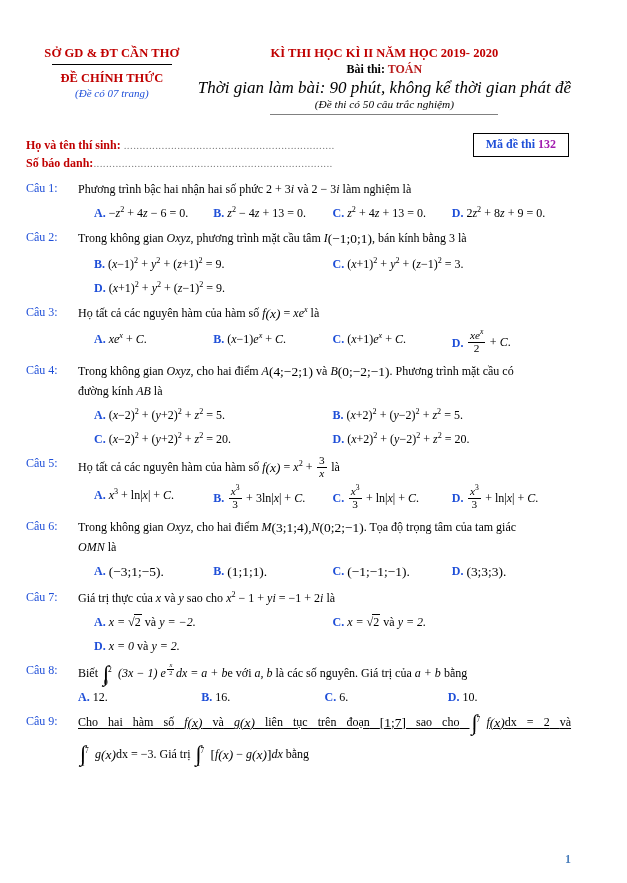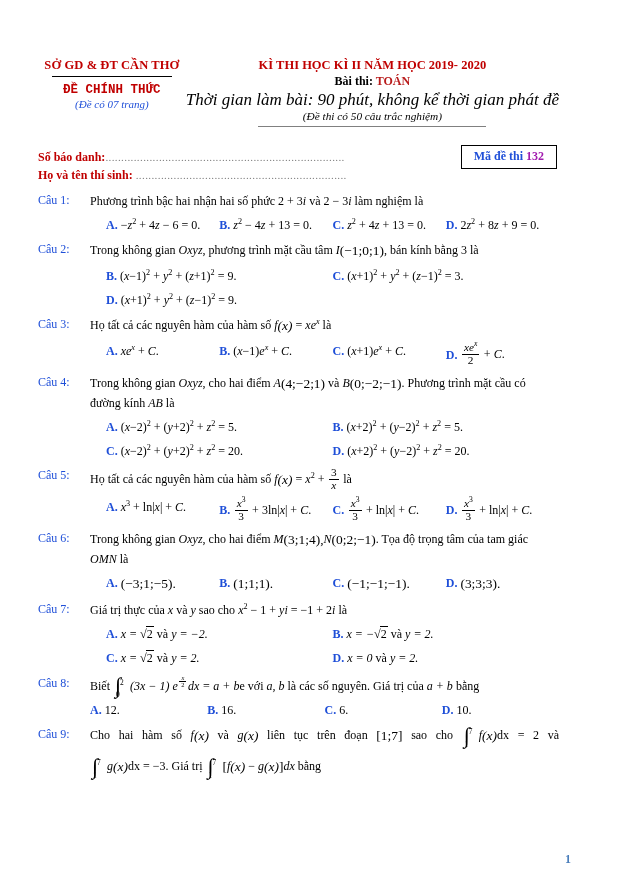--- a/index.html
+++ b/index.html
@@ -8,21 +8,21 @@
     width:627px;height:883px;
     background:#ffffff;
     font-family:"Liberation Serif", serif;
     color:#000;
     position:relative;
     overflow:hidden;
   }
   .page{
     position:relative;
     width:597px;height:883px;
-    padding:12px;
+    padding:0;
     box-sizing:border-box;
   }
 
   
   .header{
     display:flex;
     padding:44px 26px 0 26px;
     box-sizing:border-box;
   }
   .hdr-left{
@@ -44,21 +44,20 @@
   }
   .rule-short{
     width:120px;height:1px;
     background:#000;
     margin:3px auto 6px auto;
   }
   .official{
     color:#c00000;
     font-weight:bold;
     font-size:12.5px;
-    font-family:Liberation Mono, monospace;
   }
   .pages-note{
     color:#1f4fd8;
     font-style:italic;
     font-size:11px;
     margin-top:1px;
   }
   .exam-title{
     color:#c00000;
     font-weight:bold;
@@ -266,25 +265,25 @@
         <span class="subj-name">TOÁN</span>
       </div>
       <div class="time-note">Thời gian làm bài: 90 phút, không kể thời gian phát đề</div>
       <div class="count-note">(Đề thi có 50 câu trắc nghiệm)</div>
       <div class="rule-long"></div>
     </div>
   </div>
 
   <div class="candidate">
     <div class="cand-line">
-      <span>Số báo danh:</span><span class="dots">............................................................................</span>
-    </div>
-    <div class="cand-line">
       <span>Họ và tên thí sinh:</span>
       <span class="dots">...................................................................</span>
+    </div>
+    <div class="cand-line">
+      <span>Số báo danh:</span><span class="dots">............................................................................</span>
     </div>
     <div class="code-box">
       <span>Mã đề thi</span>
       <span class="code-num">132</span>
     </div>
   </div>
 
   <div class="questions">
 
     <div class="q">
@@ -460,23 +459,20 @@
           <span class="mi">x</span>
           <span>và</span>
           <span class="mi">y</span>
           <span>sao cho</span>
           <span class="mi">x</span><sup class="exn">2</sup> <span>− 1 +</span> <span class="mi">yi</span> <span>= −1 + 2</span><span class="mi">i</span>
           <span>là</span>
         </div>
         <div class="opts grid2 opt-indent">
           <div class="opt">
             <span class="opt-k">A.</span><span class="mi">x =</span> <span class="sqrt"><span class="rad">√</span><span class="rand">2</span></span> <span>và</span> <span class="mi">y = −2.</span>
-          </div>
-          <div class="opt">
-            <span class="opt-k">B.</span><span class="mi">x = −</span><span class="sqrt"><span class="rad">√</span><span class="rand">2</span></span> <span>và</span> <span class="mi">y = 2.</span>
           </div>
           <div class="opt">
             <span class="opt-k">C.</span><span class="mi">x =</span> <span class="sqrt"><span class="rad">√</span><span class="rand">2</span></span> <span>và</span> <span class="mi">y = 2.</span>
           </div>
           <div class="opt">
             <span class="opt-k">D.</span><span class="mi">x = 0</span> <span>và</span> <span class="mi">y = 2.</span>
           </div>
         </div>
       </div>
     </div>
@@ -510,21 +506,21 @@
           <div class="opt">
             <span class="opt-k">D.</span><span>10.</span>
           </div>
         </div>
       </div>
     </div>
 
     <div class="q">
       <div class="q-label">Câu 9:</div>
       <div class="q-body">
-        <div class="q-stem" style="text-align:justify;text-align-last:justify;">
+        <div class="q-stem" style="text-align:justify;text-align-last:justify;text-decoration:underline;">
           <span>Cho hai hàm số</span>
           <span class="mi">f</span><span class="paren-big mi">(x)</span>
           <span>và</span>
           <span class="mi">g</span><span class="paren-big mi">(x)</span>
           <span>liên tục trên đoạn</span>
           <span class="brk">[1;7]</span>
           <span>sao cho</span>
           <span class="intg">
             <span class="sign">∫</span>
             <span class="up">7</span>

